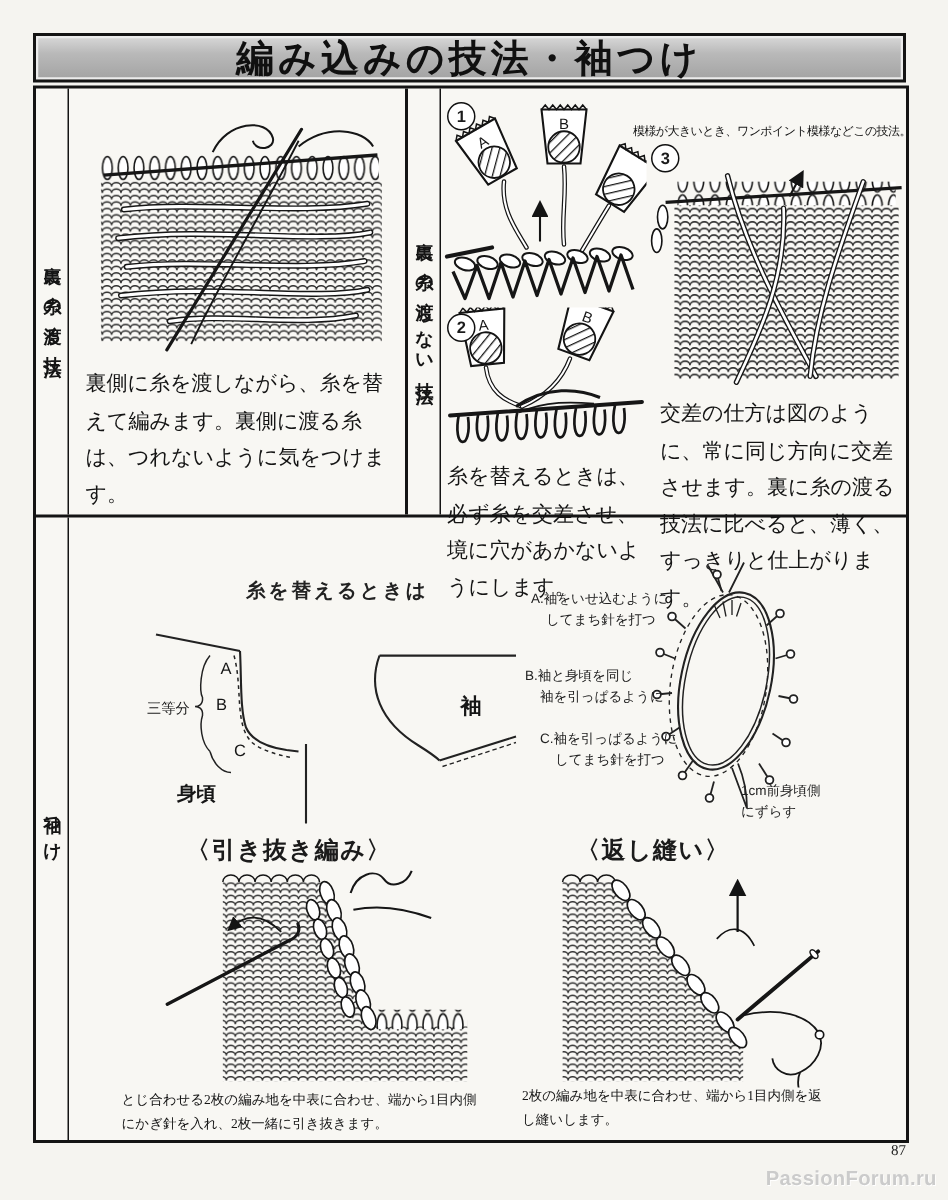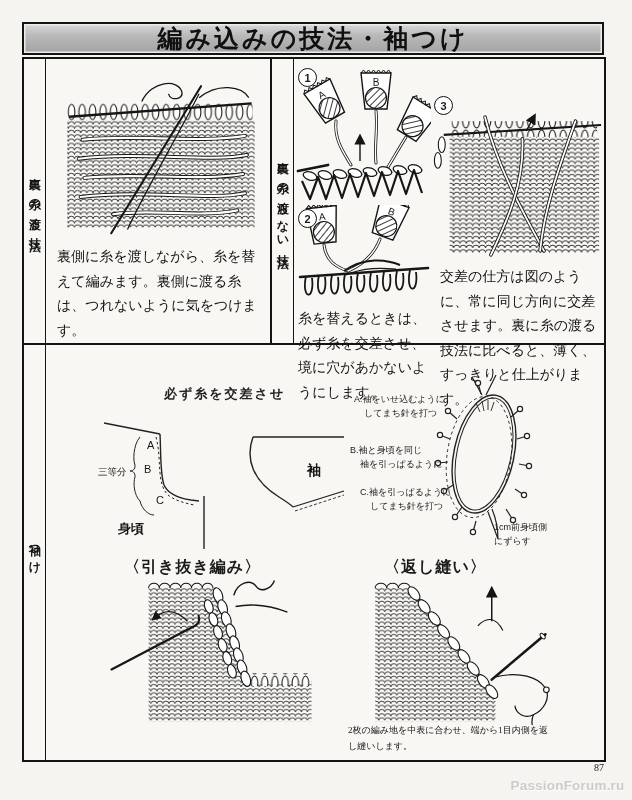--- a/index.html
+++ b/index.html
@@ -143,20 +143,21 @@
 
     <div class="sec sec-right">
       <div class="vstrip">
         <span class="vlabel">裏に糸の渡らない技法</span>
       </div>
       <div class="sec-content">
         <span class="circ" style="left:4px;top:9px;">1</span>
         <span class="circ" style="left:4px;top:150px;">2</span>
         <span class="circ" style="left:140px;top:37px;">3</span>
 
+        <div class="intro-line abs" style="left:128px;top:23px;font-size:8px;letter-spacing:-0.4px;">模様が大きいとき、ワンポイント模様などこの技法。</div>
 
         <svg class="abs" style="left:2px;top:6px;" width="135" height="140" viewBox="0 0 135 140">
           <path d="M40,56 C38,75 48,88 55,100" fill="none" stroke="#161616" stroke-width="3" stroke-linecap="round"></path>
           <path d="M40,56 C38,75 48,88 55,100" fill="none" stroke="#fff" stroke-width="1.4" stroke-linecap="round"></path>
           <path d="M80,46 C82,65 78,80 80,98" fill="none" stroke="#161616" stroke-width="3" stroke-linecap="round"></path>
           <path d="M80,46 C82,65 78,80 80,98" fill="none" stroke="#fff" stroke-width="1.4" stroke-linecap="round"></path>
           <path d="M110,72 C102,85 98,92 92,102" fill="none" stroke="#161616" stroke-width="3" stroke-linecap="round"></path>
           <path d="M110,72 C102,85 98,92 92,102" fill="none" stroke="#fff" stroke-width="1.4" stroke-linecap="round"></path>
           <g transform="translate(34,44) rotate(-30)">
             <use href="#bobbin"></use>
@@ -235,21 +236,21 @@
       </div>
     </div>
   </div>
 
   <div class="bottom-row">
     <div class="vstrip">
       <span class="vlabel">袖つけ</span>
     </div>
     <div class="sec-content">
 
-      <div class="hand pin-heading abs" style="left:118px;top:40px;">必ず糸を交差させ</div>
+      <div class="hand pin-heading abs" style="left:118px;top:40px;">糸を替えるときは</div>
 
       <svg class="abs" style="left:48px;top:56px;" width="135" height="150" viewBox="0 0 135 150">
         <path d="M10,22 L66,33" fill="none" stroke="#222" stroke-width="1.5"></path>
         <path d="M66,33 C67,52 66,72 70,84 C74,93 84,97 97,99 L105,100" fill="none" stroke="#222" stroke-width="1.4"></path>
         <path d="M110,95 L110,148" fill="none" stroke="#222" stroke-width="1.4"></path>
         <path d="M62,36 C68,58 62,82 74,94 C80,99 90,102 100,104" fill="none" stroke="#222" stroke-width="1" stroke-dasharray="2.5,2.5"></path>
         <path d="M46,36 C39,44 39,60 41,64 C41.5,69 38,70 36,70 C38,70 41.5,71 41,76 C39,82 40,94 46,100" fill="none" stroke="#222" stroke-width="1"></path>
         <path d="M46,100 C48,108 54,114 60,114" fill="none" stroke="#222" stroke-width="1"></path>
         <text x="53" y="48" font-size="11">A</text>
         <text x="50" y="72" font-size="11">B</text>
@@ -340,20 +341,21 @@
           <ellipse cx="153" cy="87" rx="8.5" ry="4.8" transform="rotate(72 153 87)"></ellipse>
           <ellipse cx="157" cy="100" rx="8.5" ry="4.8" transform="rotate(72 157 100)"></ellipse>
           <ellipse cx="161" cy="112" rx="8.5" ry="4.8" transform="rotate(72 161 112)"></ellipse>
         </g>
         <path d="M148,22 C152,8 166,4 172,12 C177,19 188,16 192,6" fill="none" stroke="#161616" stroke-width="1.5"></path>
         <path d="M150,34 C170,30 190,34 206,40" fill="none" stroke="#161616" stroke-width="1.5"></path>
         <line x1="16" y1="102" x2="104" y2="56" stroke="#161616" stroke-width="2.4" stroke-linecap="round"></line>
         <path d="M104,56 q9,-4 6,-12" fill="none" stroke="#161616" stroke-width="2.2" stroke-linecap="round"></path>
         <path d="M98,50 C84,36 72,38 63,46" fill="none" stroke="#141414" stroke-width="1.3" marker-end="url(#ah)"></path>
       </svg>
+      <div class="cap abs" style="left:35px;top:381px;width:240px;font-size:9px;">とじ合わせる2枚の編み地を中表に合わせ、端から1目内側にかぎ針を入れ、2枚一緒に引き抜きます。</div>
 
       <div class="sub-title abs" style="left:338px;top:212px;">〈返し縫い〉</div>
       <svg class="abs" style="left:300px;top:230px;" width="235" height="150" viewBox="0 0 235 162">
         <path d="M22,14 L60,14 L152,132 L152,158 L22,158 Z" fill="url(#knit)"></path>
         <path d="M22,14 a6.3,5 0 0 1 12.6,0 a6.3,5 0 0 1 12.6,0 a6.3,5 0 0 1 12.6,0" fill="none" stroke="#161616" stroke-width="1.1"></path>
         <g fill="#fff" stroke="#161616" stroke-width="1.2">
           <ellipse cx="64" cy="20" rx="8.5" ry="4.8" transform="rotate(52 64 20)"></ellipse>
           <ellipse cx="75" cy="34" rx="8.5" ry="4.8" transform="rotate(52 75 34)"></ellipse>
           <ellipse cx="86" cy="47" rx="8.5" ry="4.8" transform="rotate(52 86 47)"></ellipse>
           <ellipse cx="96" cy="61" rx="8.5" ry="4.8" transform="rotate(52 96 61)"></ellipse>

